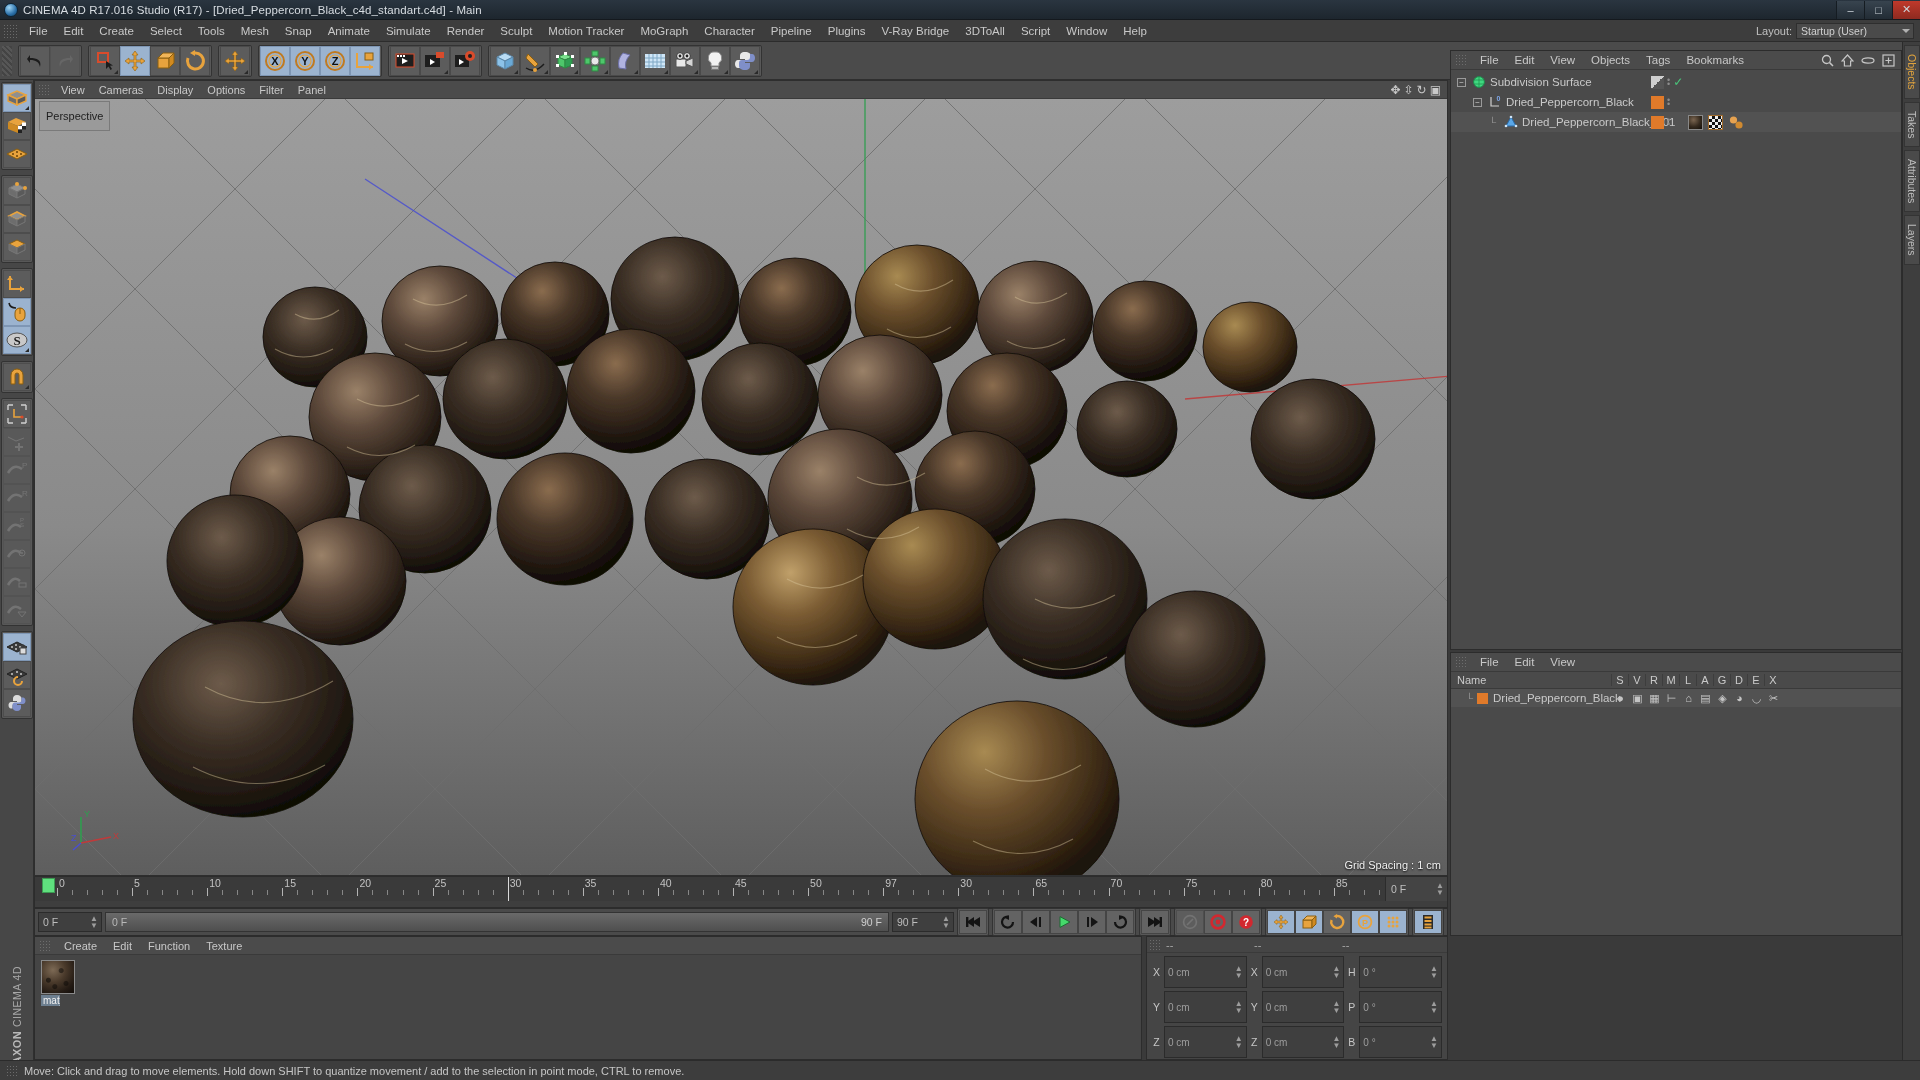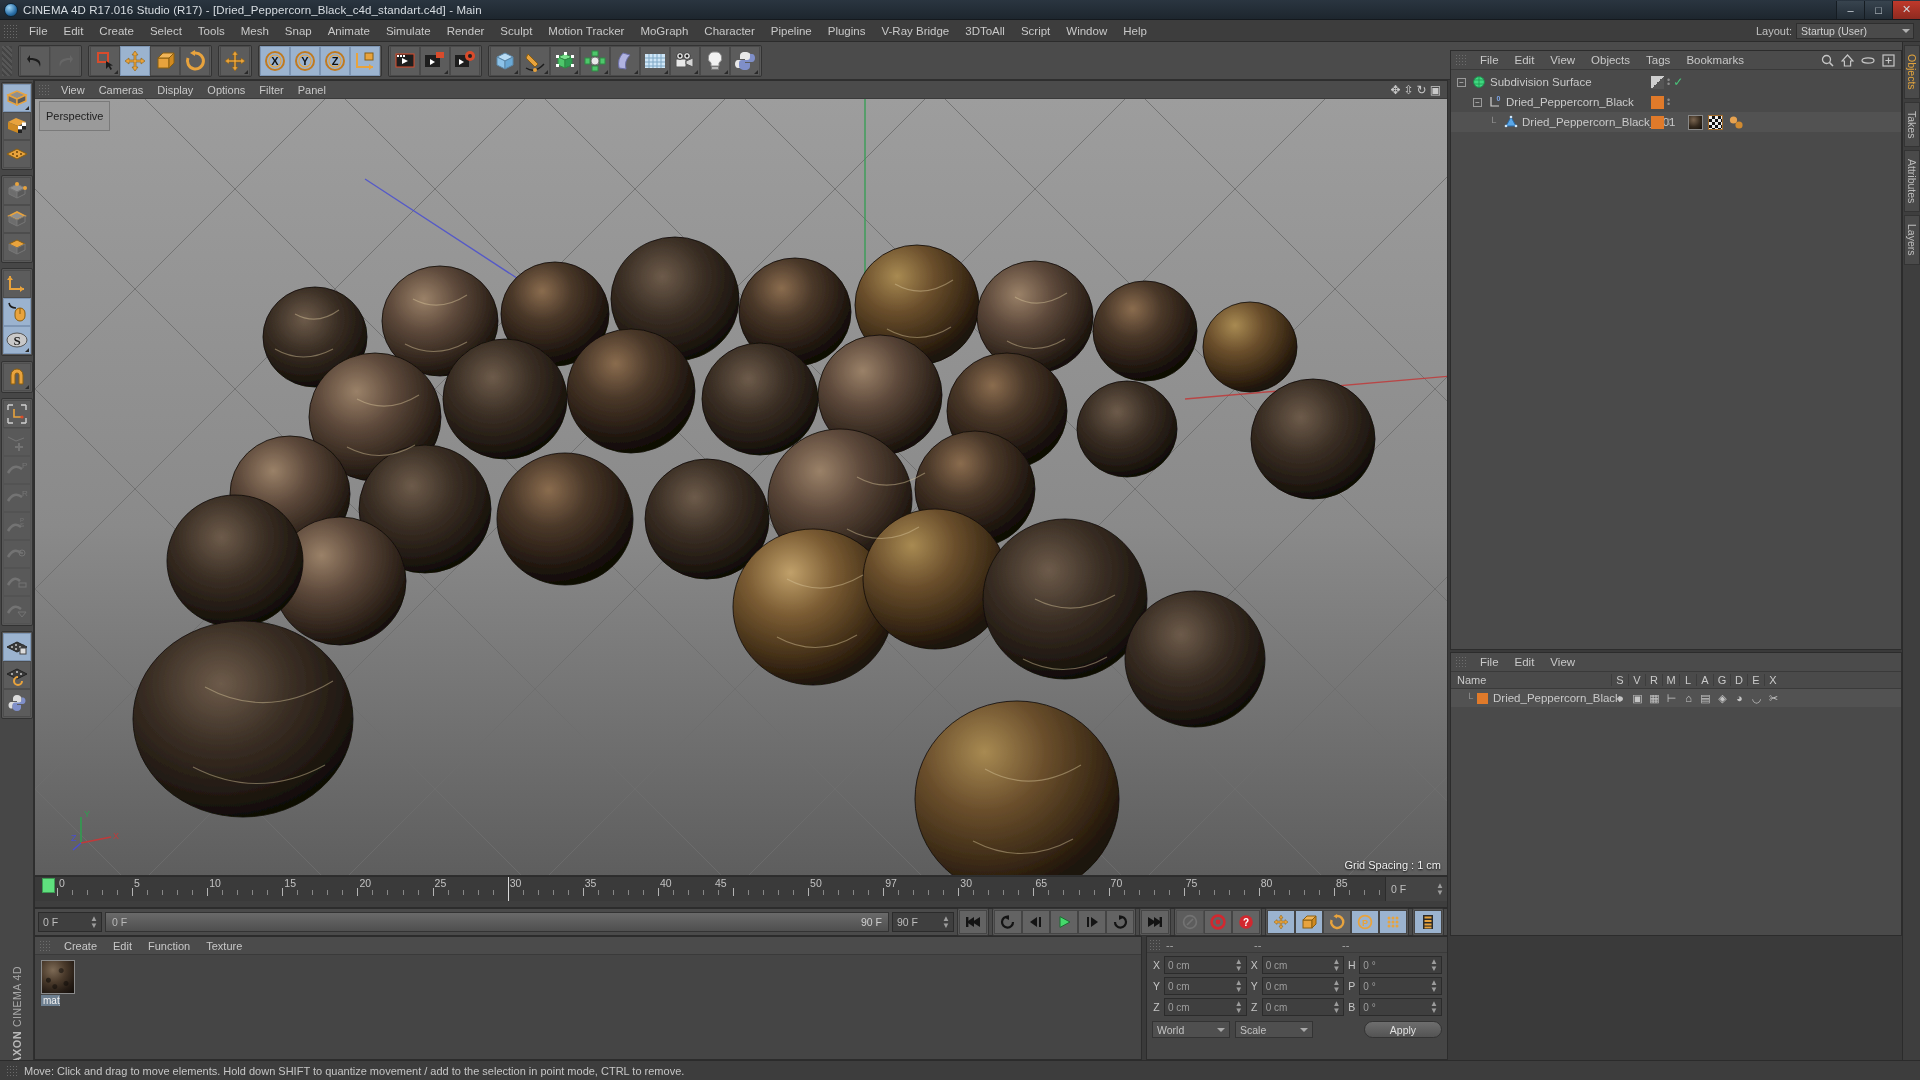--- a/index.html
+++ b/index.html
@@ -236,21 +236,21 @@
   .co-head { height:16px; display:flex; align-items:center; gap:0; padding-left:2px;
     border-bottom:1px solid #3a3a3a; }
   .co-head .grip { width:11px;height:11px;margin-right:6px; }
   .co-dash { color:#a8a8a8; font-size:11px; width:88px; }
   .co-rows { padding:3px 5px 0 5px; }
   .co-row { display:flex; align-items:center; gap:3px; margin-bottom:3px; }
   .co-lbl { color:#c6c6c6; font-size:10.5px; width:9px; text-align:center; }
   .co-inp {
     height:15px; background:#3f3f3f; border:1px solid #2b2b2b;
     color:#9d9d9d; font-size:10px; display:flex; align-items:center;
-    padding:8px 3px; position:relative; flex:1;
+    padding:15px 3px; position:relative; flex:1;
   }
   .co-foot { display:flex; align-items:center; gap:5px; padding:2px 5px; }
   .co-sel {
     height:17px; background:#4f4f4f; border:1px solid #333;
     color:#c2c2c2; font-size:10.5px; display:flex; align-items:center;
     padding:0 4px; position:relative; width:78px;
   }
   .co-sel .arr { position:absolute; right:4px; top:50%; transform:translateY(-50%);
     border-left:4px solid transparent;border-right:4px solid transparent;border-top:4px solid #a8a8a8; }
   .co-apply {
@@ -1036,21 +1036,21 @@
       <div class="tl-tick maj" style="left: 1374px;"></div>
       <div class="tl-num" style="left: 24px;">0</div>
       <div class="tl-num" style="left: 99.1111px;">5</div>
       <div class="tl-num" style="left: 174.222px;">10</div>
       <div class="tl-num" style="left: 249.333px;">15</div>
       <div class="tl-num" style="left: 324.444px;">20</div>
       <div class="tl-num" style="left: 399.556px;">25</div>
       <div class="tl-num" style="left: 474.667px;">30</div>
       <div class="tl-num" style="left: 549.778px;">35</div>
       <div class="tl-num" style="left: 624.889px;">40</div>
-      <div class="tl-num" style="left: 680px;">45</div>
+      <div class="tl-num" style="left: 700px;">45</div>
       <div class="tl-num" style="left: 775.111px;">50</div>
       <div class="tl-num" style="left: 850.222px;">97</div>
       <div class="tl-num" style="left: 925.333px;">30</div>
       <div class="tl-num" style="left: 1000.44px;">65</div>
       <div class="tl-num" style="left: 1075.56px;">70</div>
       <div class="tl-num" style="left: 1150.67px;">75</div>
       <div class="tl-num" style="left: 1225.78px;">80</div>
       <div class="tl-num" style="left: 1300.89px;">85</div>
       <div class="tl-num" style="left: 1376px;">90</div>
       <div class="tl-playhead" style="left: 472.667px;"></div>

